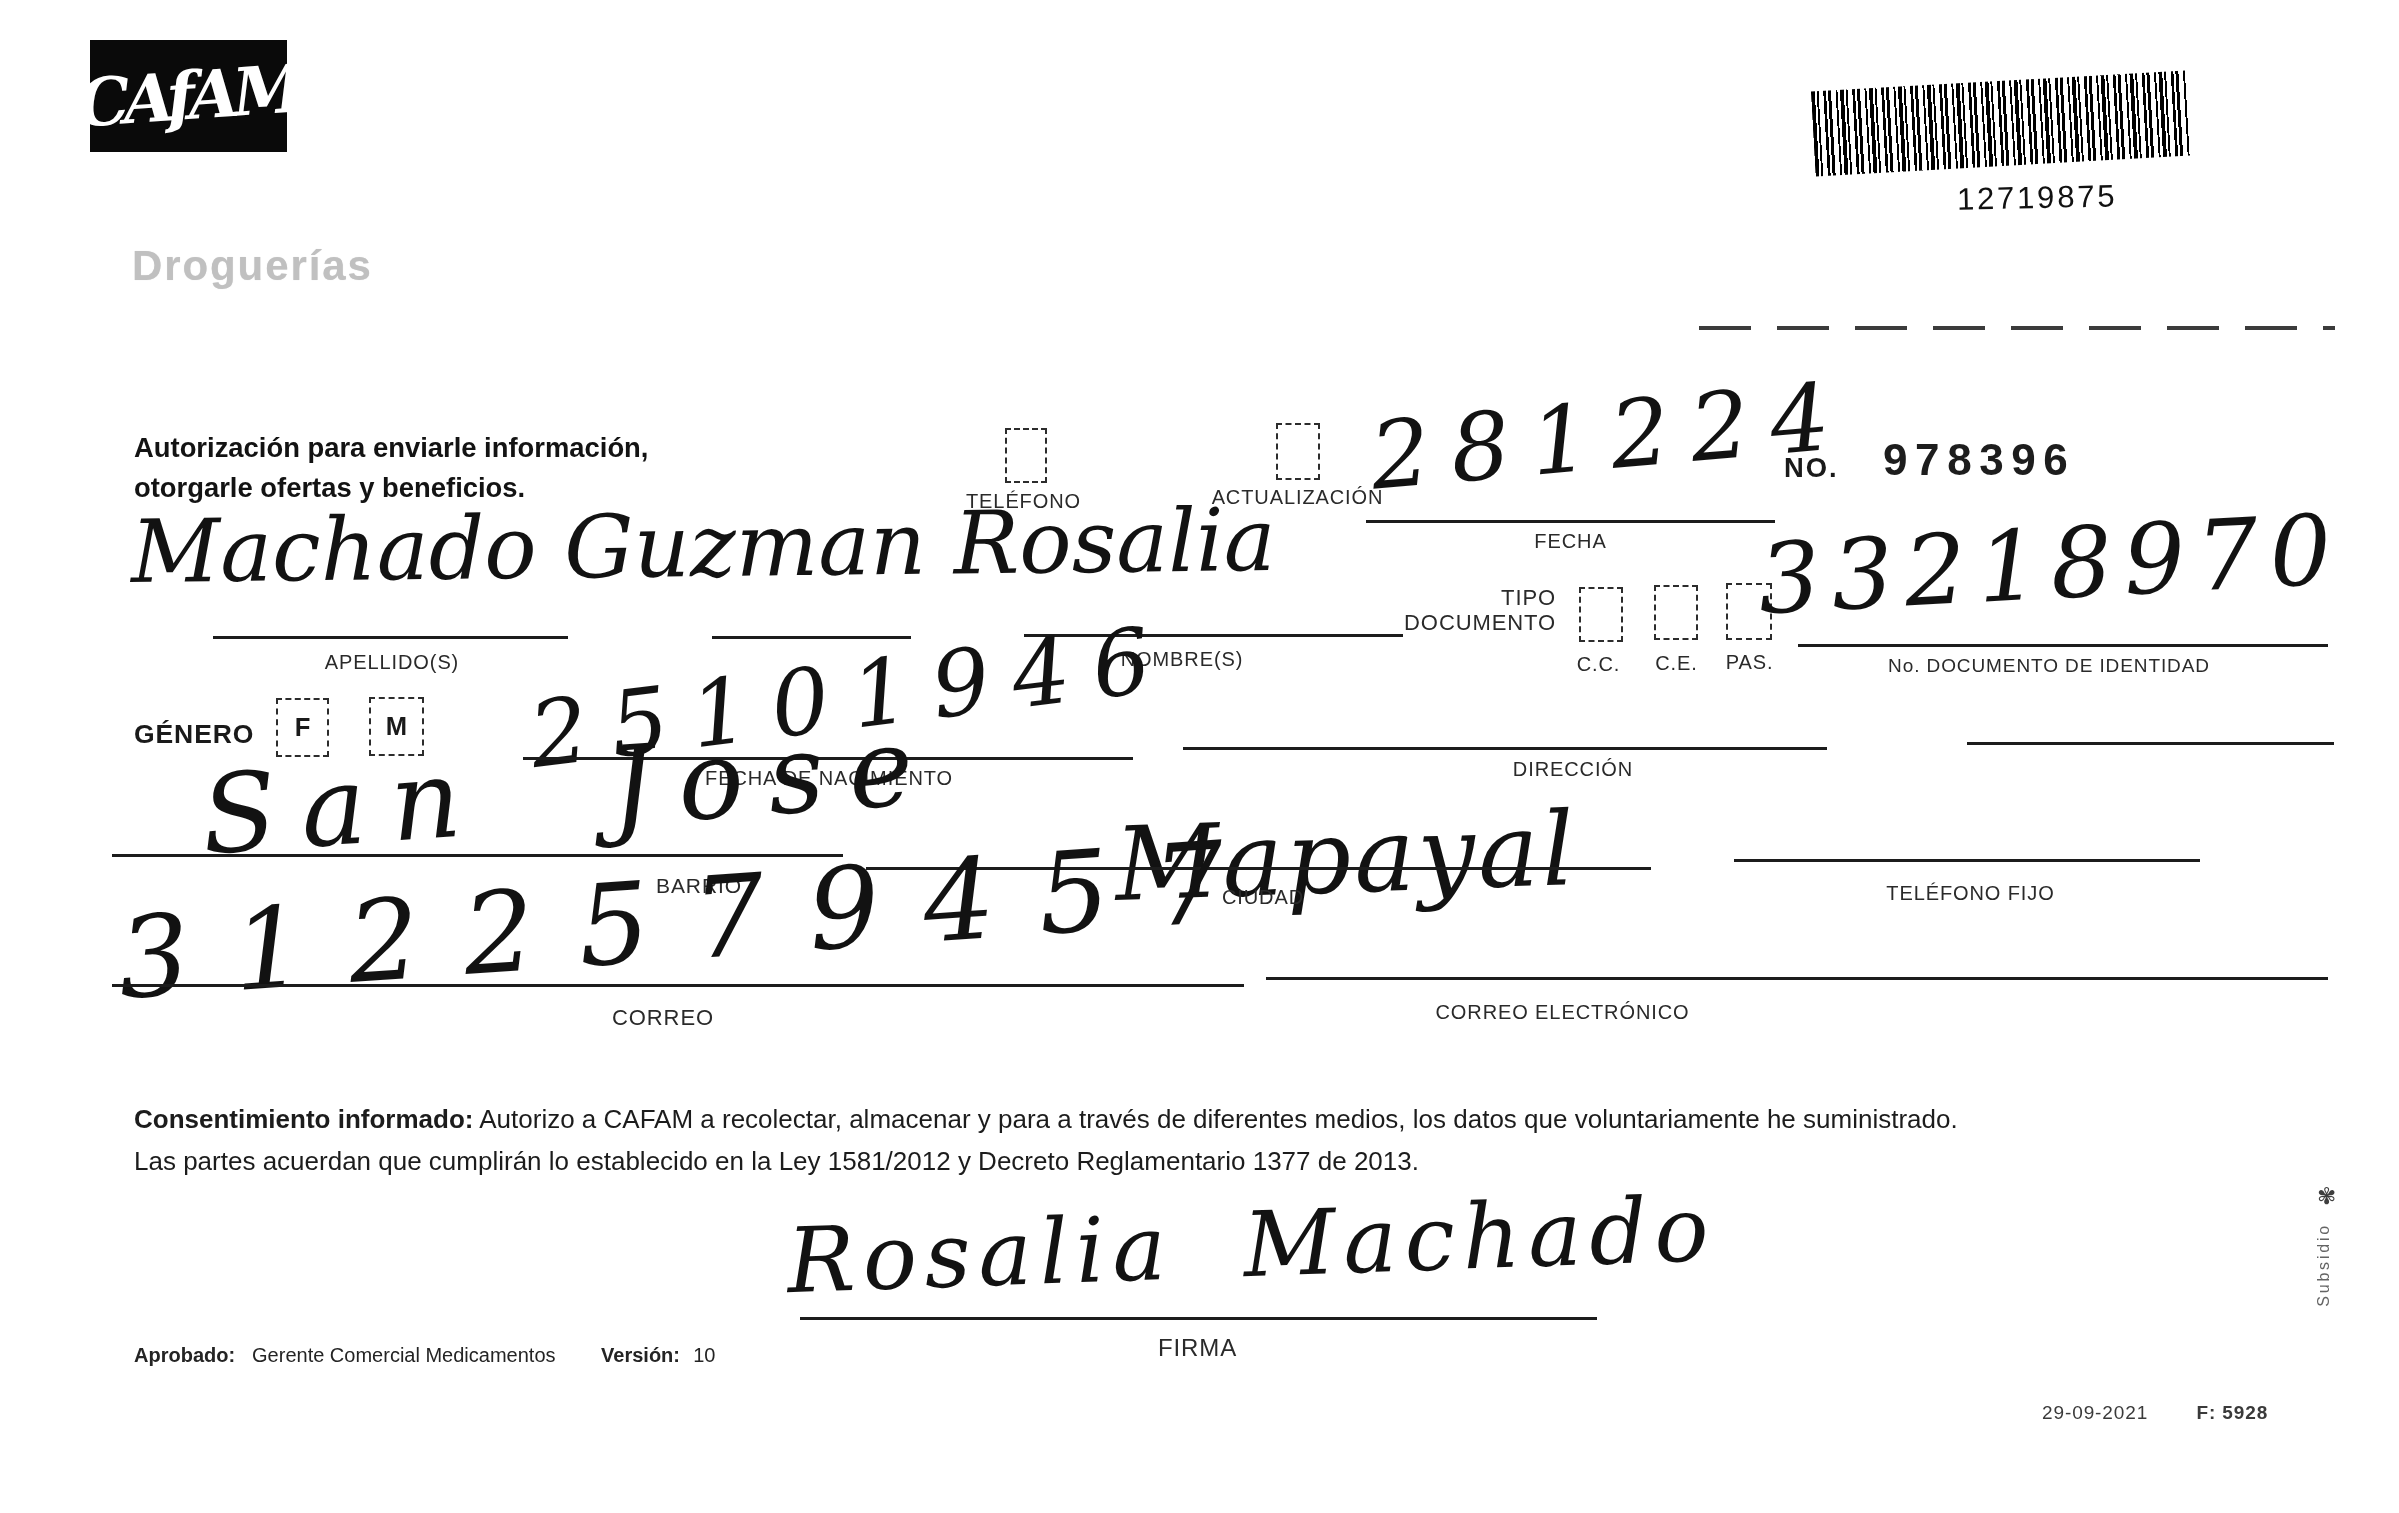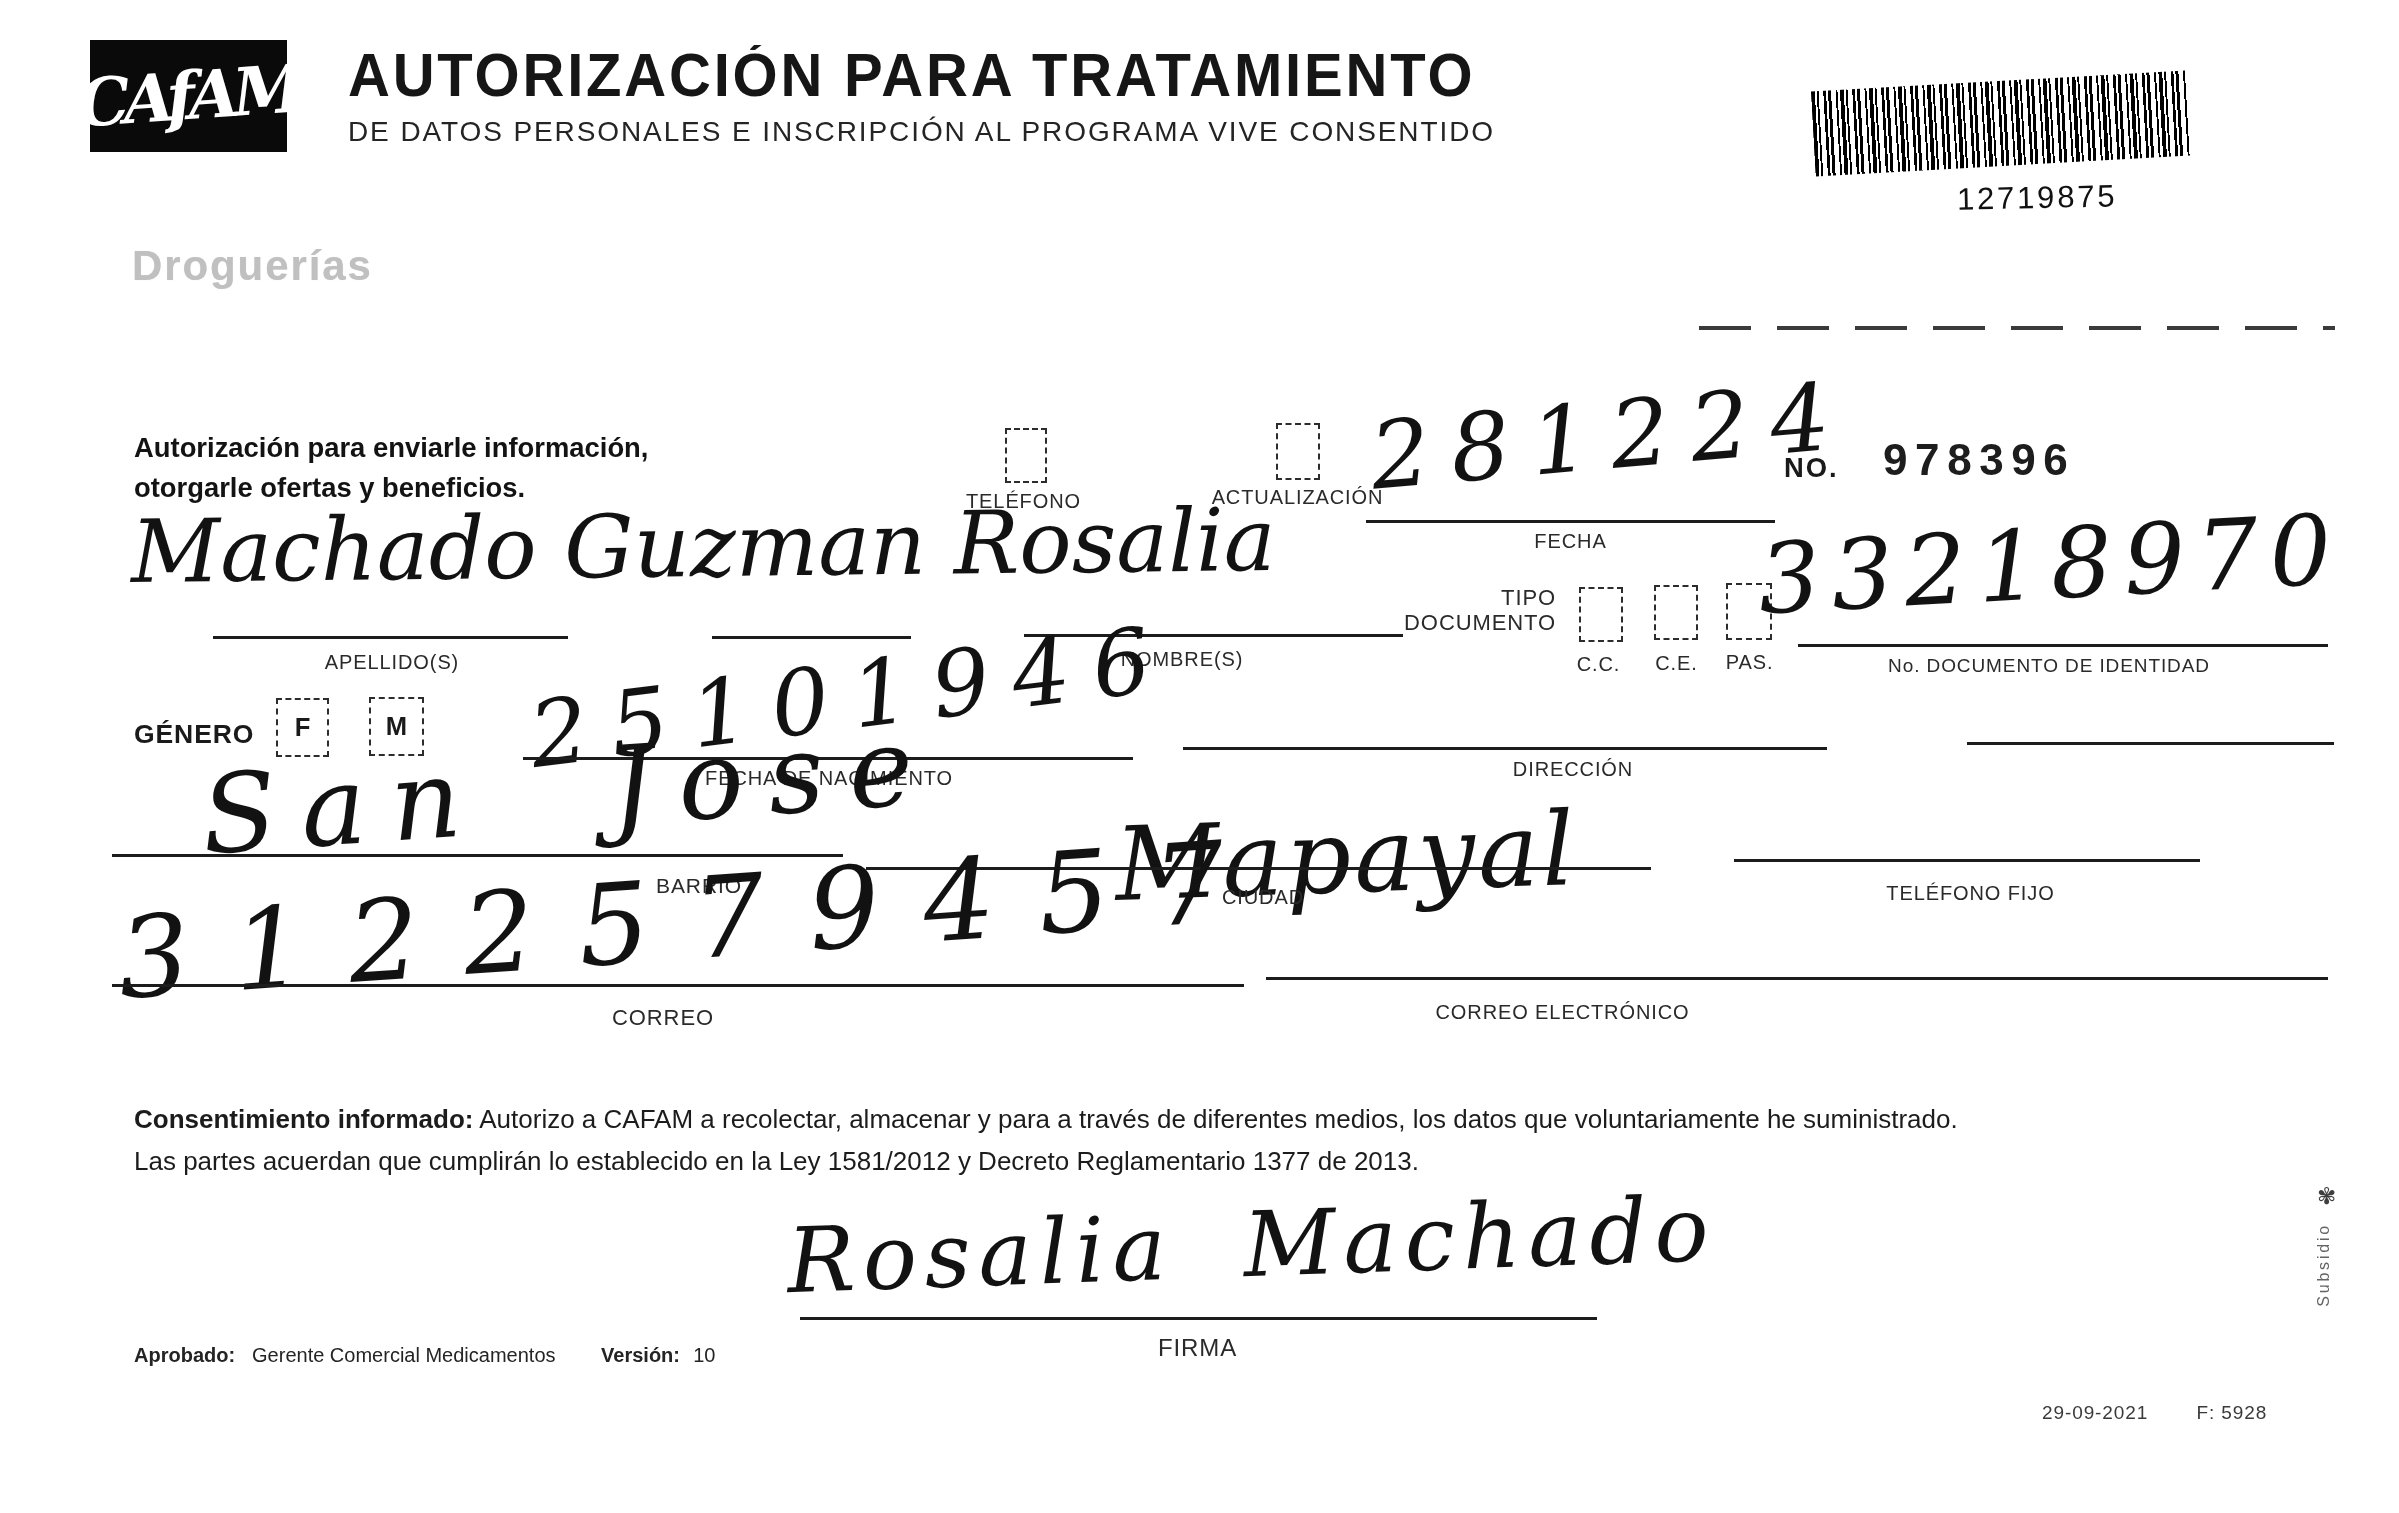--- a/index.html
+++ b/index.html
@@ -57,24 +57,20 @@
 </style>
 </head>
 <body>
 
 <div class="page">
 
   <div class="abs logo">
     <span class="logo-script">CAfAM</span>
   </div>
 
-  <div class="abs title-wrap">
-    <div class="doc-title">AUTORIZACIÓN PARA TRATAMIENTO</div>
-    <div class="doc-subtitle">DE DATOS PERSONALES E INSCRIPCIÓN AL PROGRAMA VIVE CONSENTIDO</div>
-  </div>
 
   <div class="abs barcode"></div>
   <div class="abs barcode-num">12719875</div>
 
   <div class="abs drogueria">Droguerías</div>
   <div class="abs top-dash"></div>
 
   <div class="abs intro">
     <div>Autorización para enviarle información,</div>
     <div>otorgarle ofertas y beneficios.</div>
@@ -160,20 +156,20 @@
   <div class="abs label" style="left:1105px;top:1334px;width:185px;font-size:24px;">FIRMA</div>
 
   <div class="abs footer-left">
     <span class="bold">Aprobado:</span>
     <span style="margin-left:11.4px;">Gerente Comercial Medicamentos</span>
     <span class="bold" style="margin-left:40px;">Versión:</span>
     <span style="margin-left:7.6px;">10</span>
   </div>
   <div class="abs footer-right">
     <span>29-09-2021</span>
-    <span style="margin-left:42px;">F: 5928</span>
+    <span style="margin-left:42px;font-weight:bold;">F: 5928</span>
   </div>
 
   <div class="abs side-icon">✾</div>
   <div class="abs side-text">Subsidio</div>
 
 </div>
 
 
 </body></html>

